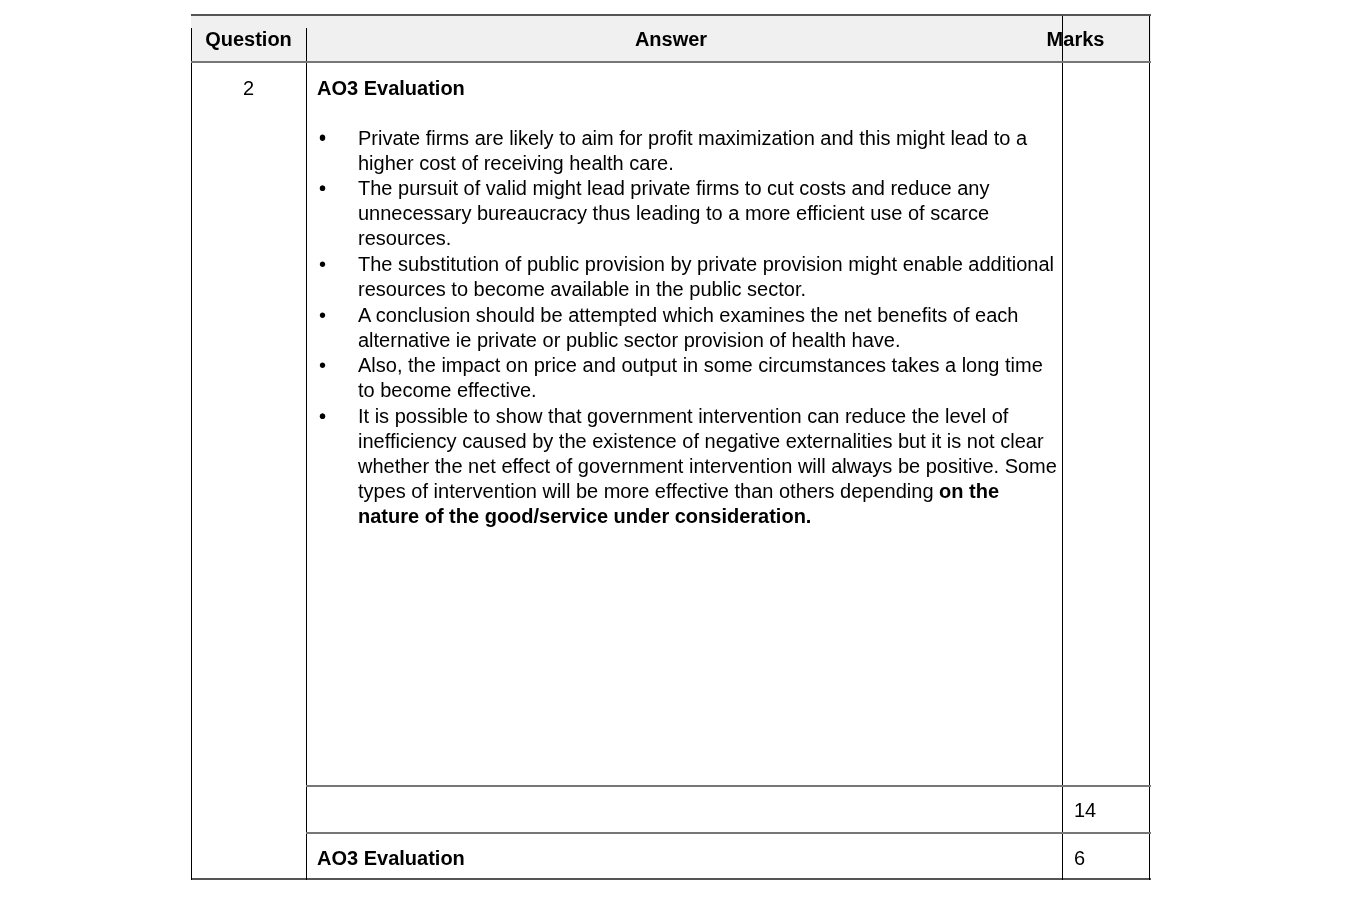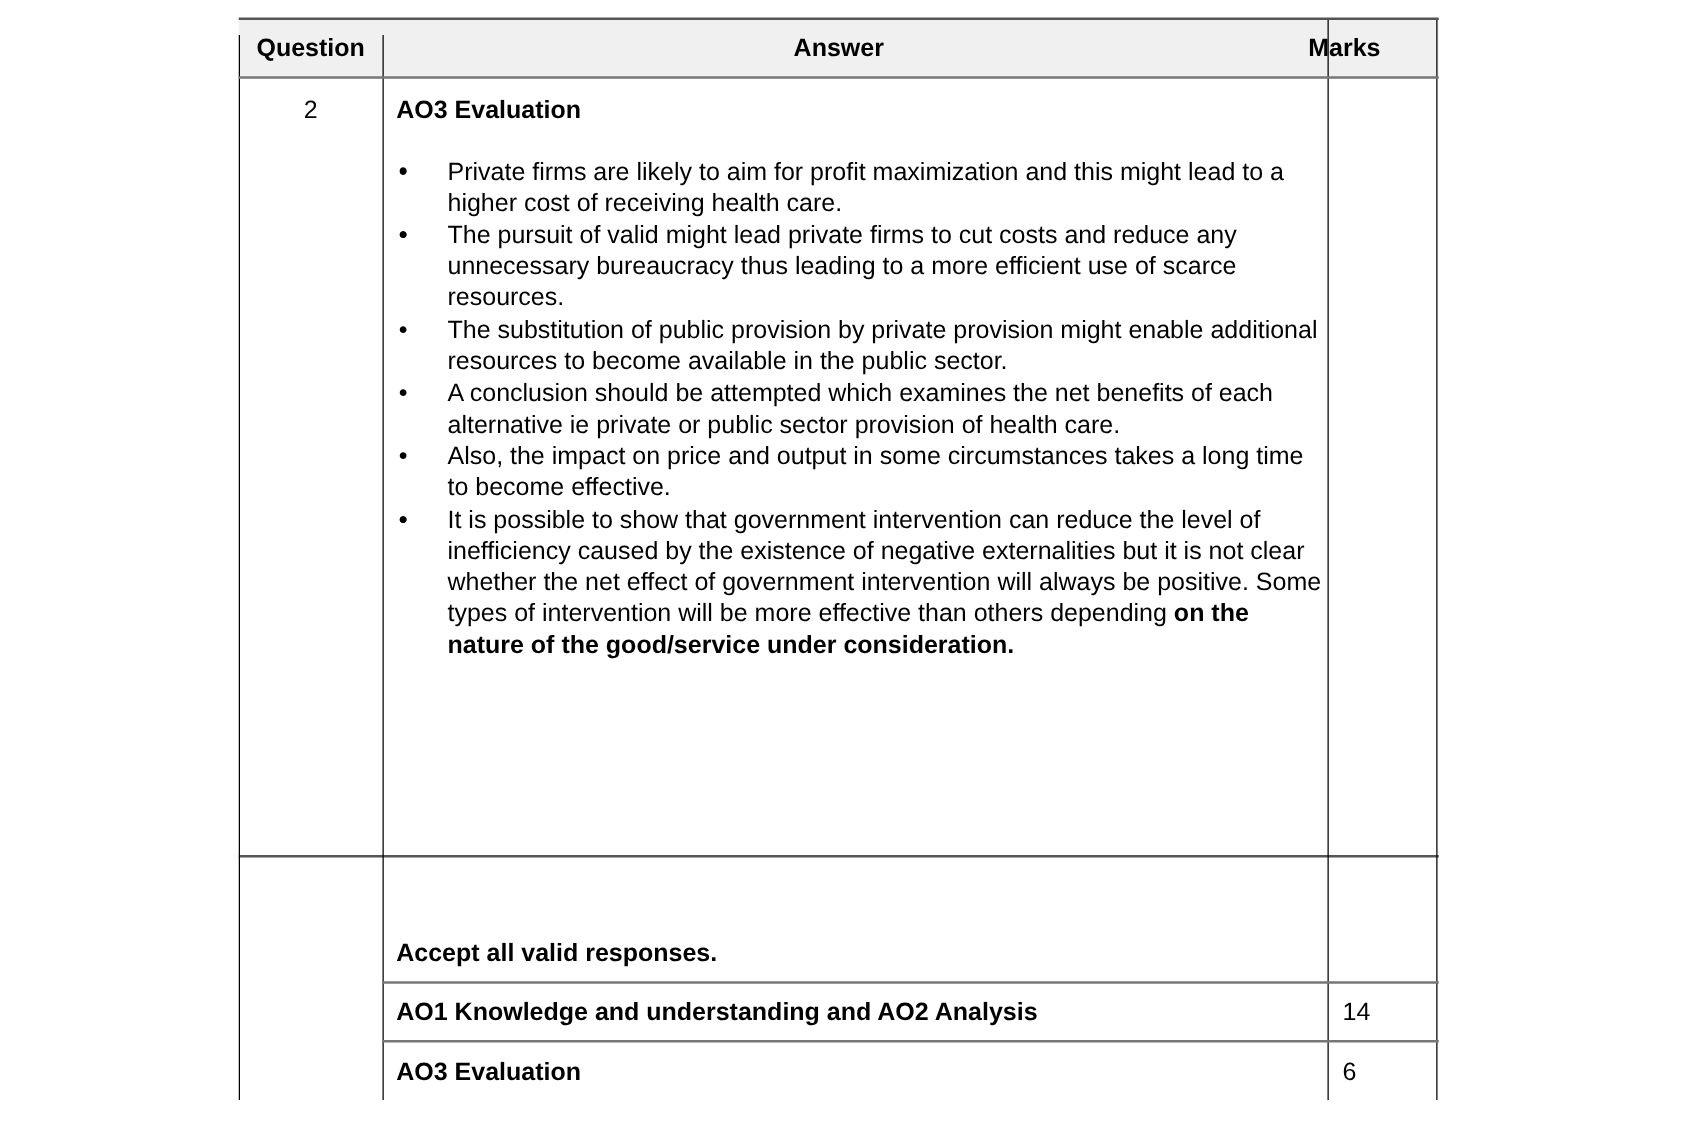--- a/index.html
+++ b/index.html
@@ -1,18 +1,18 @@
 <!DOCTYPE html>
 <html><head>
 <meta charset="utf-8">
 <style>
   html, body { margin: 0; padding: 0; background: #ffffff; }
   body { width: 1345px; height: 903px; position: relative; overflow: hidden;
          font-family: "Liberation Sans", sans-serif; color: #000; }
-  .tbl { position: absolute; left: 191px; top: 14px; width: 960px; height: 672px;
+  .tbl { position: absolute; left: 191px; top: 14px; width: 960px; height: 866px;
          box-sizing: border-box; border-top: 2px solid #555; border-bottom: 2px solid #555; }
   .vline { position: absolute; width: 1px; background: #000; }
   .hline { position: absolute; height: 2px; background: #777; }
   .header-bg { position: absolute; left: 0; top: 0; width: 100%; height: 46px; background: #f0f0f0; }
   .hcell { position: absolute; top: 0; height: 46px; display: flex; align-items: center;
            font-weight: bold; font-size: 20px; }
   .cell-text { position: absolute; font-size: 20px; line-height: 24px; text-align: center; }
   .bold { font-weight: bold; }
   .bullets { position: absolute; left: 126px; top: 109px; width: 740px; margin: 0; padding: 0; list-style: none; }
   .bullets li { position: relative; padding-left: 41px; font-size: 20px; line-height: 25.1px; margin-bottom: 0.5px; }
@@ -40,25 +40,23 @@
   <div class="cell-text" style="left:0; width:115px; top:60px; text-align:center;">2</div>
 
   <div class="cell-text bold" style="left:126px; top:60px;">AO3 Evaluation</div>
 
   <ul class="bullets">
     <li><span class="dot">•</span></li>
     <li><span class="dot">•</span><span>Private firms are likely to aim for profit maximization and this might lead to a higher cost of receiving health care.</span></li>
     <li><span class="dot">•</span></li>
     <li><span class="dot">•</span><span>The pursuit of valid might lead private firms to cut costs and reduce any unnecessary bureaucracy thus leading to a more efficient use of scarce resources.</span></li>
     <li><span class="dot">•</span><span>The substitution of public provision by private provision might enable additional resources to become available in the public sector.</span></li>
-    <li><span class="dot">•</span><span>A conclusion should be attempted which examines the net benefits of each alternative ie private or public sector provision of health care.</span></li>
+    <li><span class="dot">•</span><span>A conclusion should be attempted which examines the net benefits of each alternative ie private or public sector provision of health have.</span></li>
     <li><span class="dot">•</span><span>Also, the impact on price and output in some circumstances takes a long time to become effective.</span></li>
     <li><span class="dot">•</span></li>
     <li><span class="dot">•</span><span>It is possible to show that government intervention can reduce the level of inefficiency caused by the existence of negative externalities but it is not clear whether the net effect of government intervention will always be positive. Some types of intervention will be more effective than others depending </span><span class="bold">on the nature of the good/service under consideration.</span></li>
   </ul>
 
-  <div class="cell-text bold" style="left:126px; top:735px;">Accept all valid responses.</div>
 
-  <div class="cell-text bold" style="left:126px; top:782px;">AO1 Knowledge and understanding and AO2 Analysis</div>
   <div class="cell-text" style="left:883px; top:782px;">14</div>
   <div class="cell-text bold" style="left:126px; top:830px;">AO3 Evaluation</div>
   <div class="cell-text" style="left:883px; top:830px;">6</div>
 </div>
 
 </body></html>

